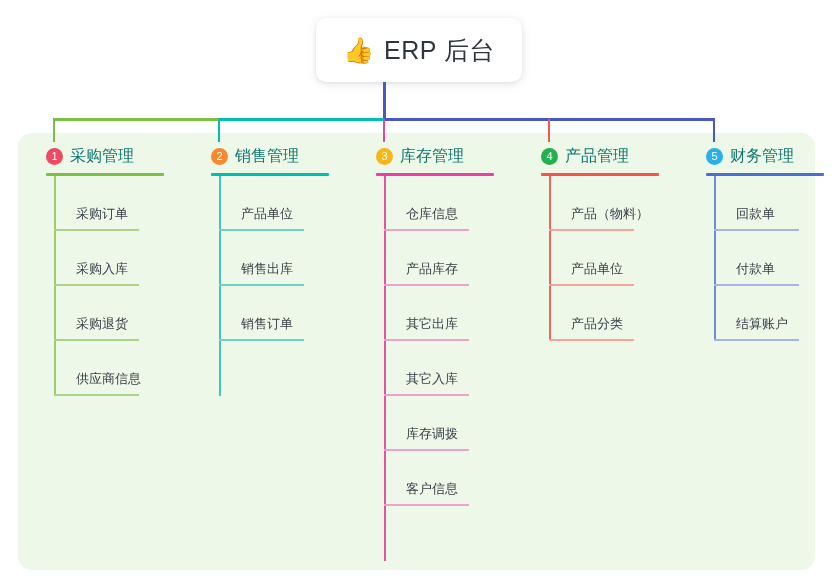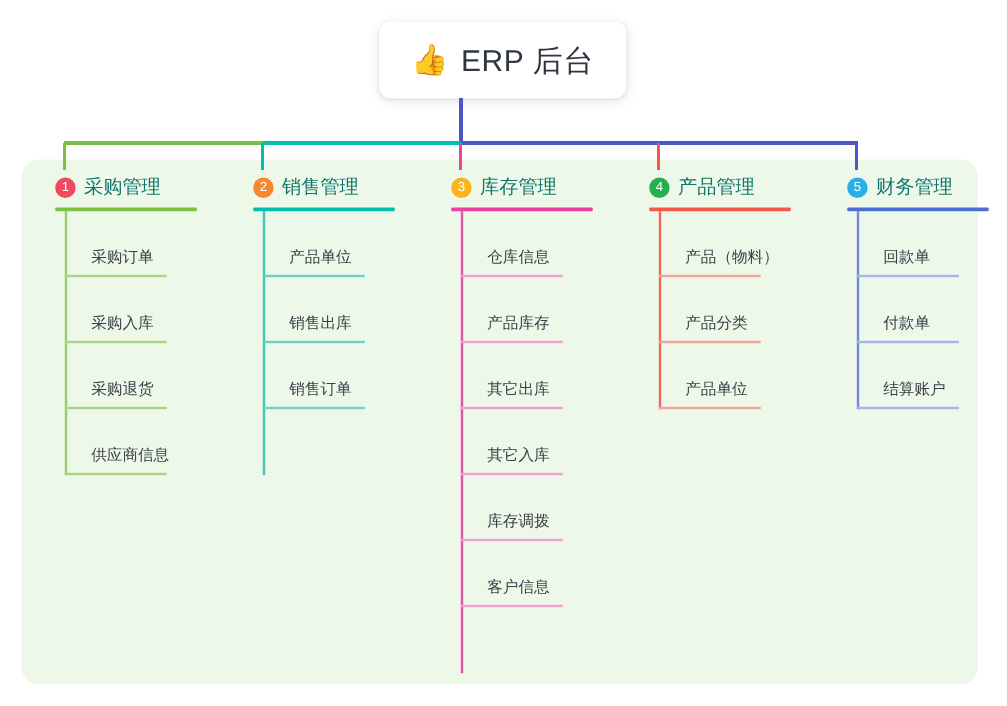--- a/index.html
+++ b/index.html
@@ -261,27 +261,27 @@
           <span class="col-title">产品管理</span>
         </div>
         <div class="head-rule" style="background: rgb(244, 86, 74);"></div>
         <div class="items">
           <div class="stem" style="background: rgb(240, 101, 92); height: 165px;"></div>
           <div class="item">
             <span class="item-label">产品（物料）</span>
             <div class="item-rule" style="background: rgb(245, 164, 157);"></div>
           </div>
           <div class="item">
+            <span class="item-label">产品单位</span>
+            <div class="item-rule" style="background: rgb(245, 164, 157);"></div>
+          </div>
+          <div class="item">
             <span class="item-label">产品分类</span>
             <div class="item-rule" style="background: rgb(245, 164, 157);"></div>
           </div>
-          <div class="item">
-            <span class="item-label">产品单位</span>
-            <div class="item-rule" style="background: rgb(245, 164, 157);"></div>
-          </div>
         </div>
       </div>
       <div class="column" style="left: 684px;">
         <div class="col-head">
           <span class="badge" style="background: rgb(42, 176, 232);">5</span>
           <span class="col-title">财务管理</span>
         </div>
         <div class="head-rule" style="background: rgb(74, 111, 208);"></div>
         <div class="items">
           <div class="stem" style="background: rgb(111, 139, 216); height: 165px;"></div>

